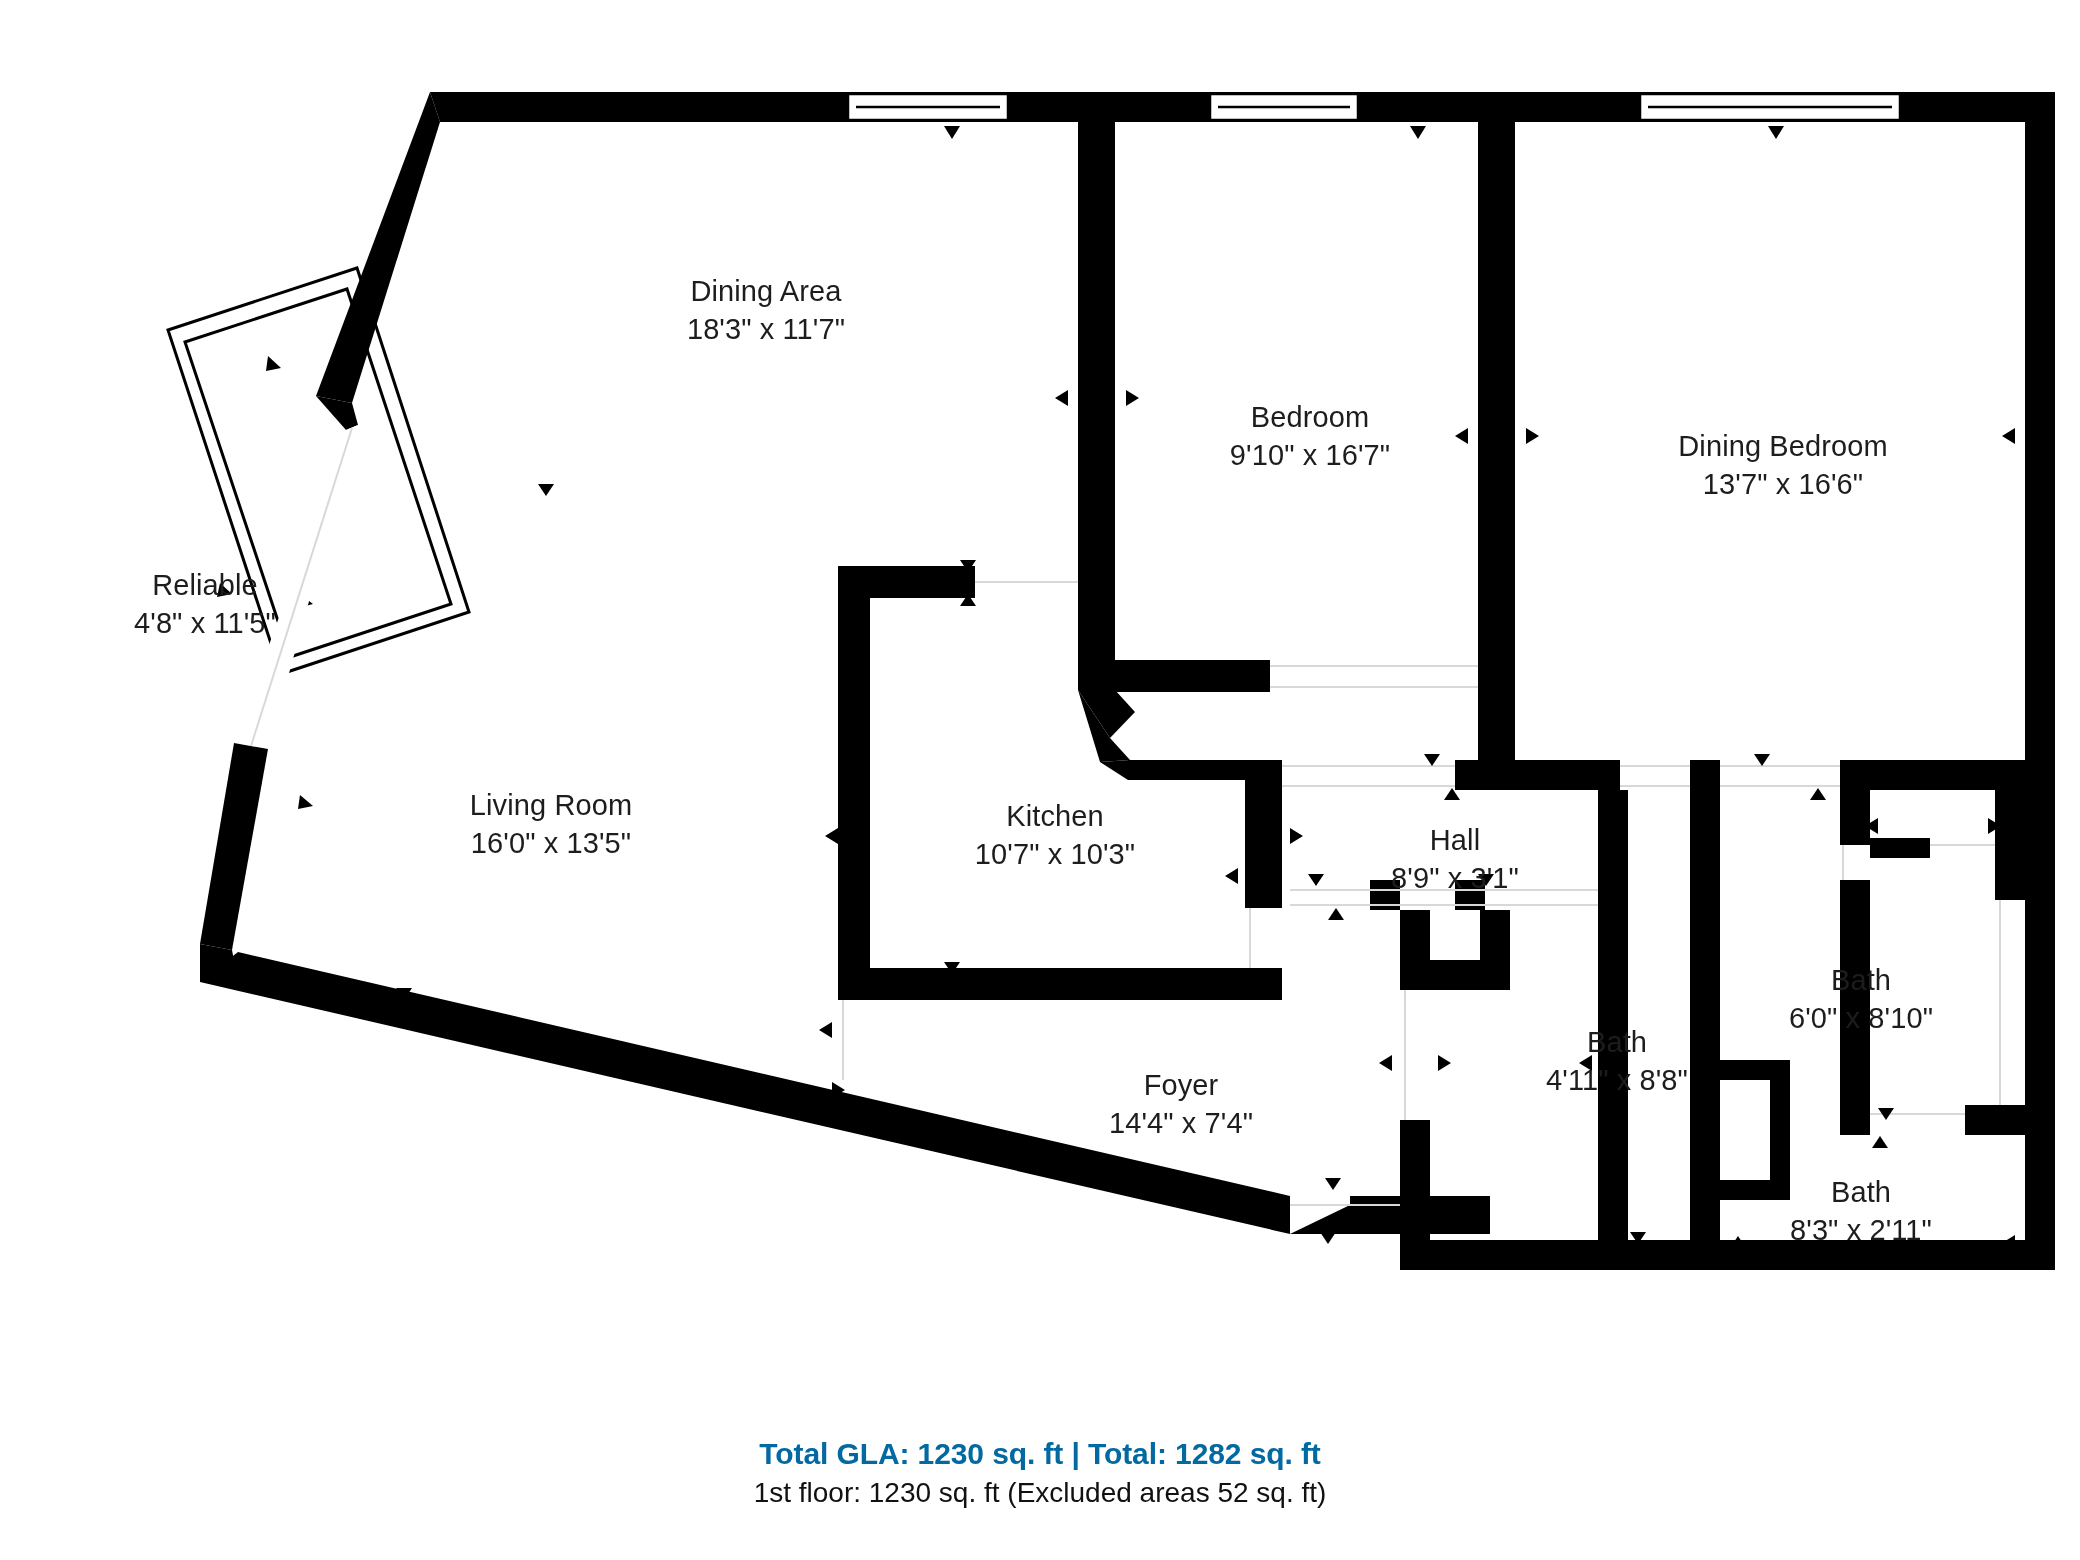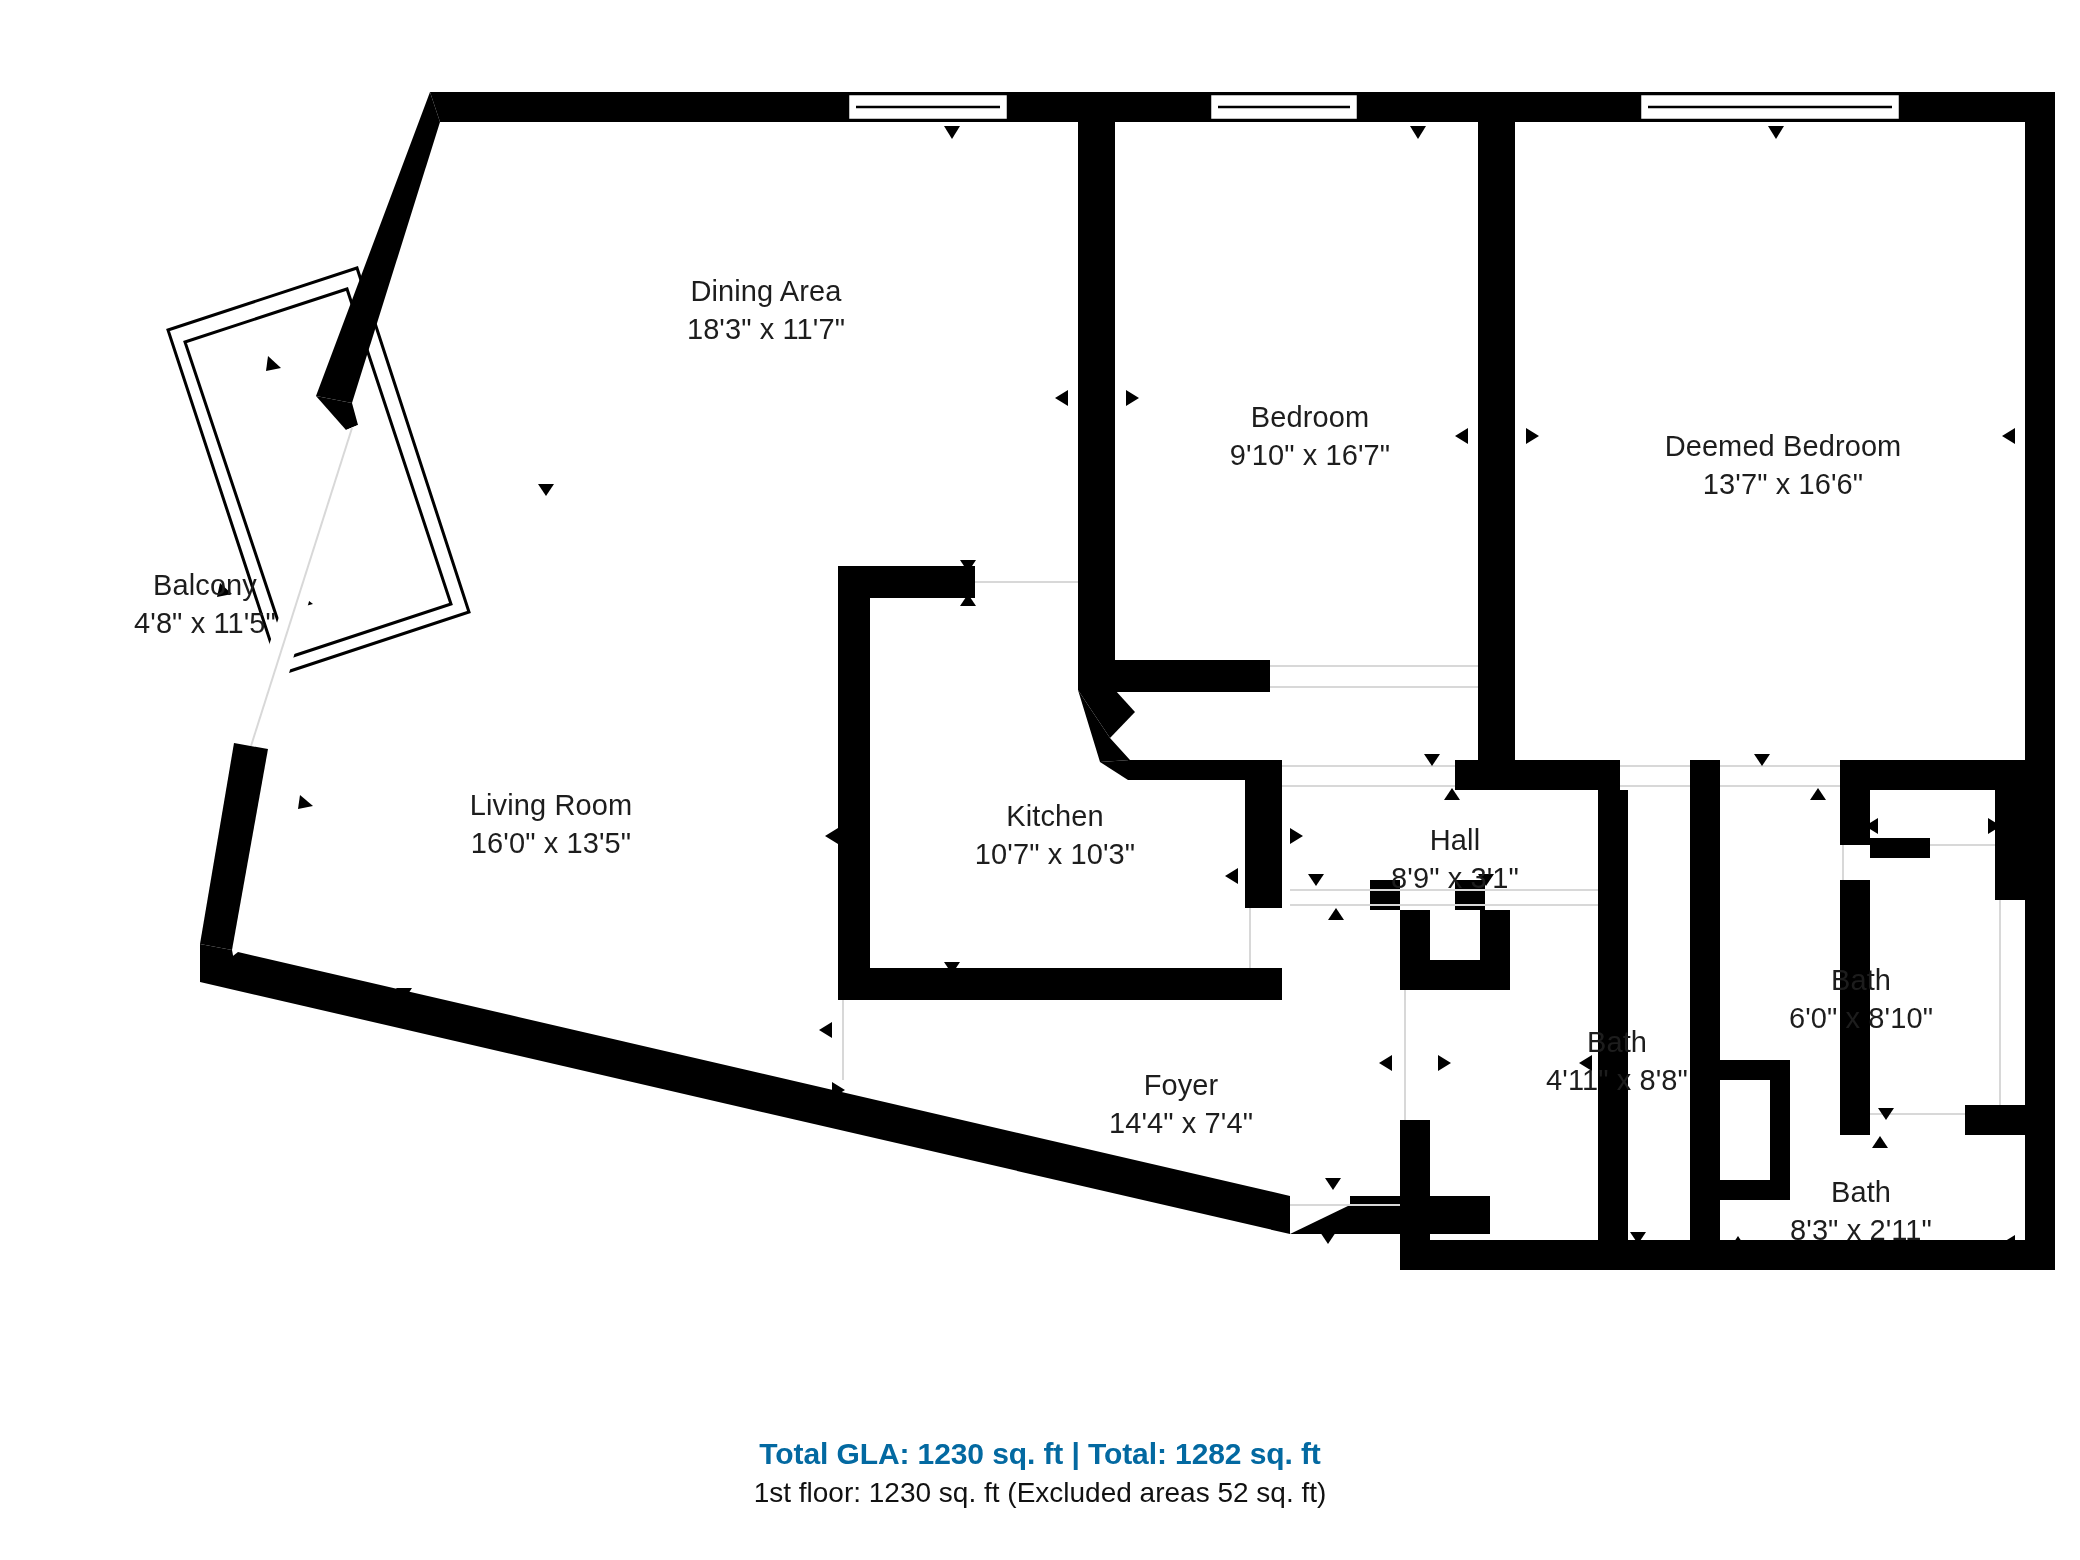--- a/index.html
+++ b/index.html
@@ -307,26 +307,26 @@
     <span class="room-name">Dining Area</span>
     <span class="room-dims">18'3" x 11'7"</span>
   </div>
 
   <div class="room-label" id="label-1" style="left:1310px; top:437px;">
     <span class="room-name">Bedroom</span>
     <span class="room-dims">9'10" x 16'7"</span>
   </div>
 
   <div class="room-label" id="label-2" style="left:1783px; top:466px;">
-    <span class="room-name">Deemed Bedroom</span>
+    <span class="room-name">Dining Bedroom</span>
     <span class="room-dims">13'7" x 16'6"</span>
   </div>
 
   <div class="room-label" id="label-3" style="left:205px; top:605px;">
-    <span class="room-name">Balcony</span>
+    <span class="room-name">Reliable</span>
     <span class="room-dims">4'8" x 11'5"</span>
   </div>
 
   <div class="room-label" id="label-4" style="left:551px; top:825px;">
     <span class="room-name">Living Room</span>
     <span class="room-dims">16'0" x 13'5"</span>
   </div>
 
   <div class="room-label" id="label-5" style="left:1055px; top:836px;">
     <span class="room-name">Kitchen</span>

